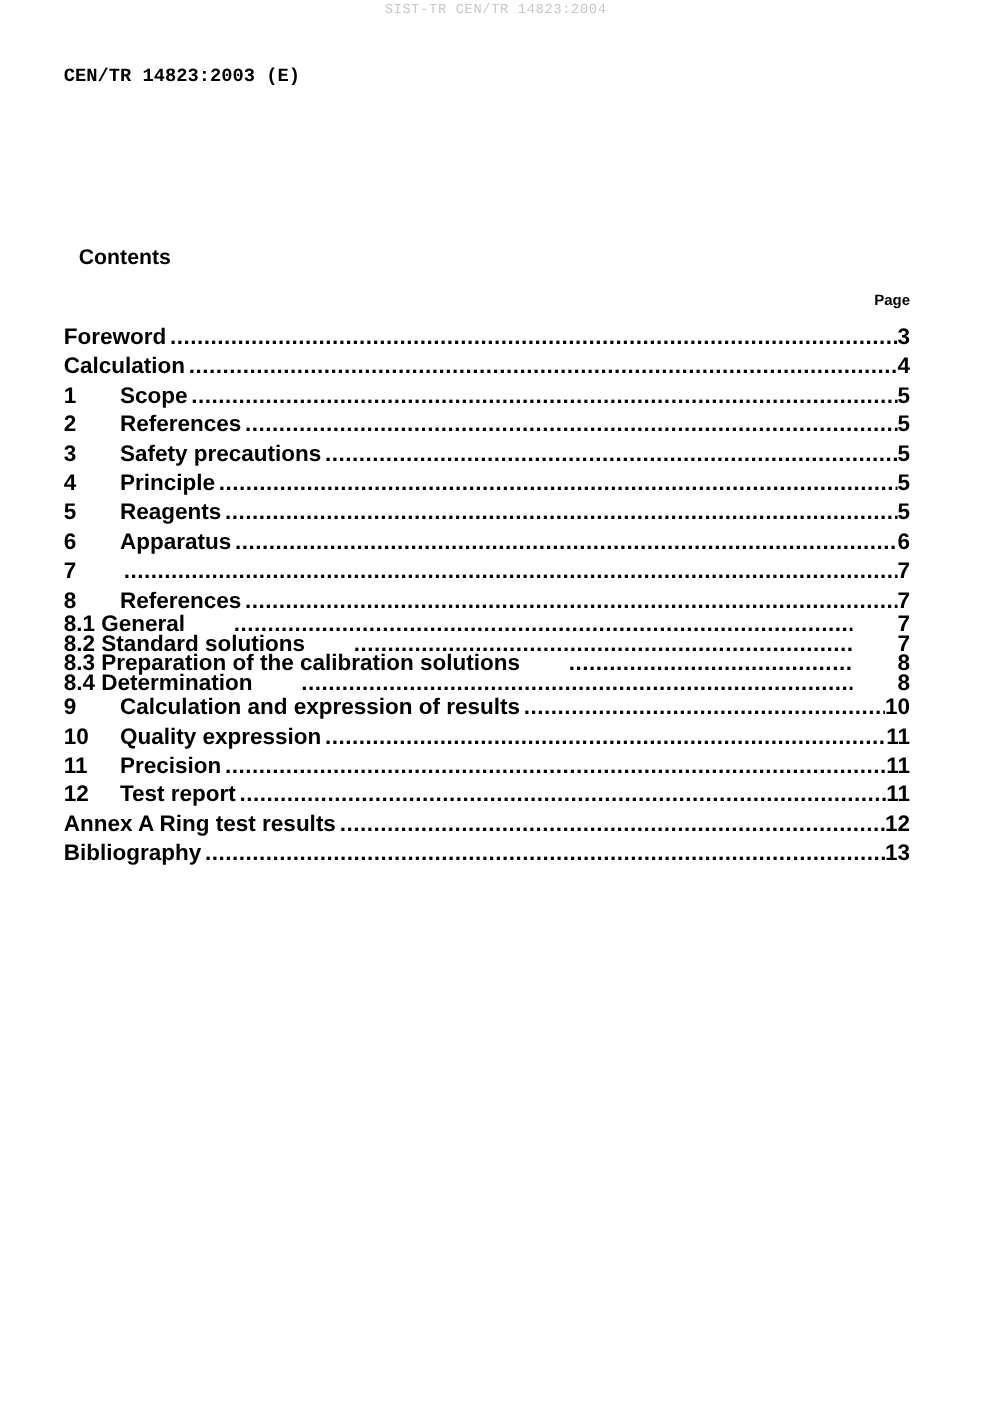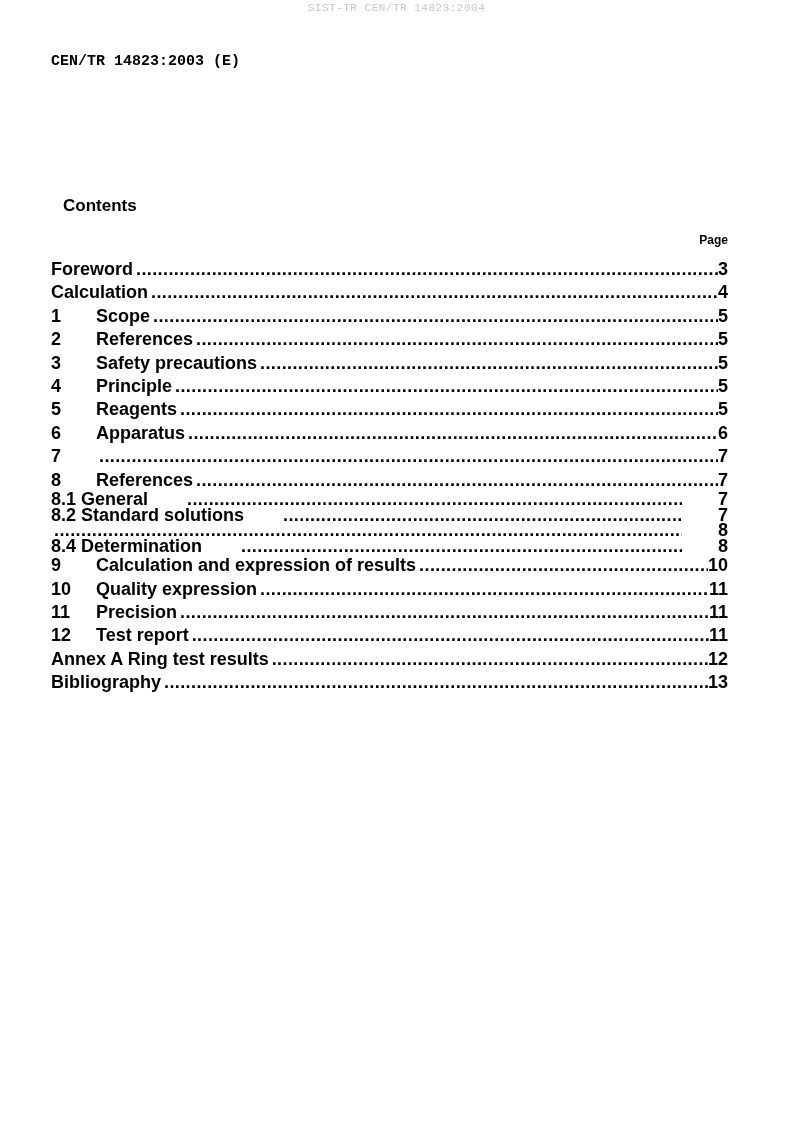--- a/index.html
+++ b/index.html
@@ -171,20 +171,21 @@
         <span class="toc-label">8.1 General</span>
         <span class="toc-dots">................................................................................................................................................................................................................................................................................................................................................................................................................</span>
         <span class="toc-page">7</span>
       </div>
       <div class="toc-row sub">
         <span class="toc-label">8.2 Standard solutions</span>
         <span class="toc-dots">................................................................................................................................................................................................................................................................................................................................................................................................................</span>
         <span class="toc-page">7</span>
       </div>
       <div class="toc-row sub">
+        <span class="toc-label">8.3 Preparation of the calibration solutions</span>
         <span class="toc-dots">................................................................................................................................................................................................................................................................................................................................................................................................................</span>
         <span class="toc-page">8</span>
       </div>
       <div class="toc-row sub">
         <span class="toc-label">8.4 Determination</span>
         <span class="toc-dots">................................................................................................................................................................................................................................................................................................................................................................................................................</span>
         <span class="toc-page">8</span>
       </div>
       <div class="toc-row">
         <span class="toc-num">9</span>

